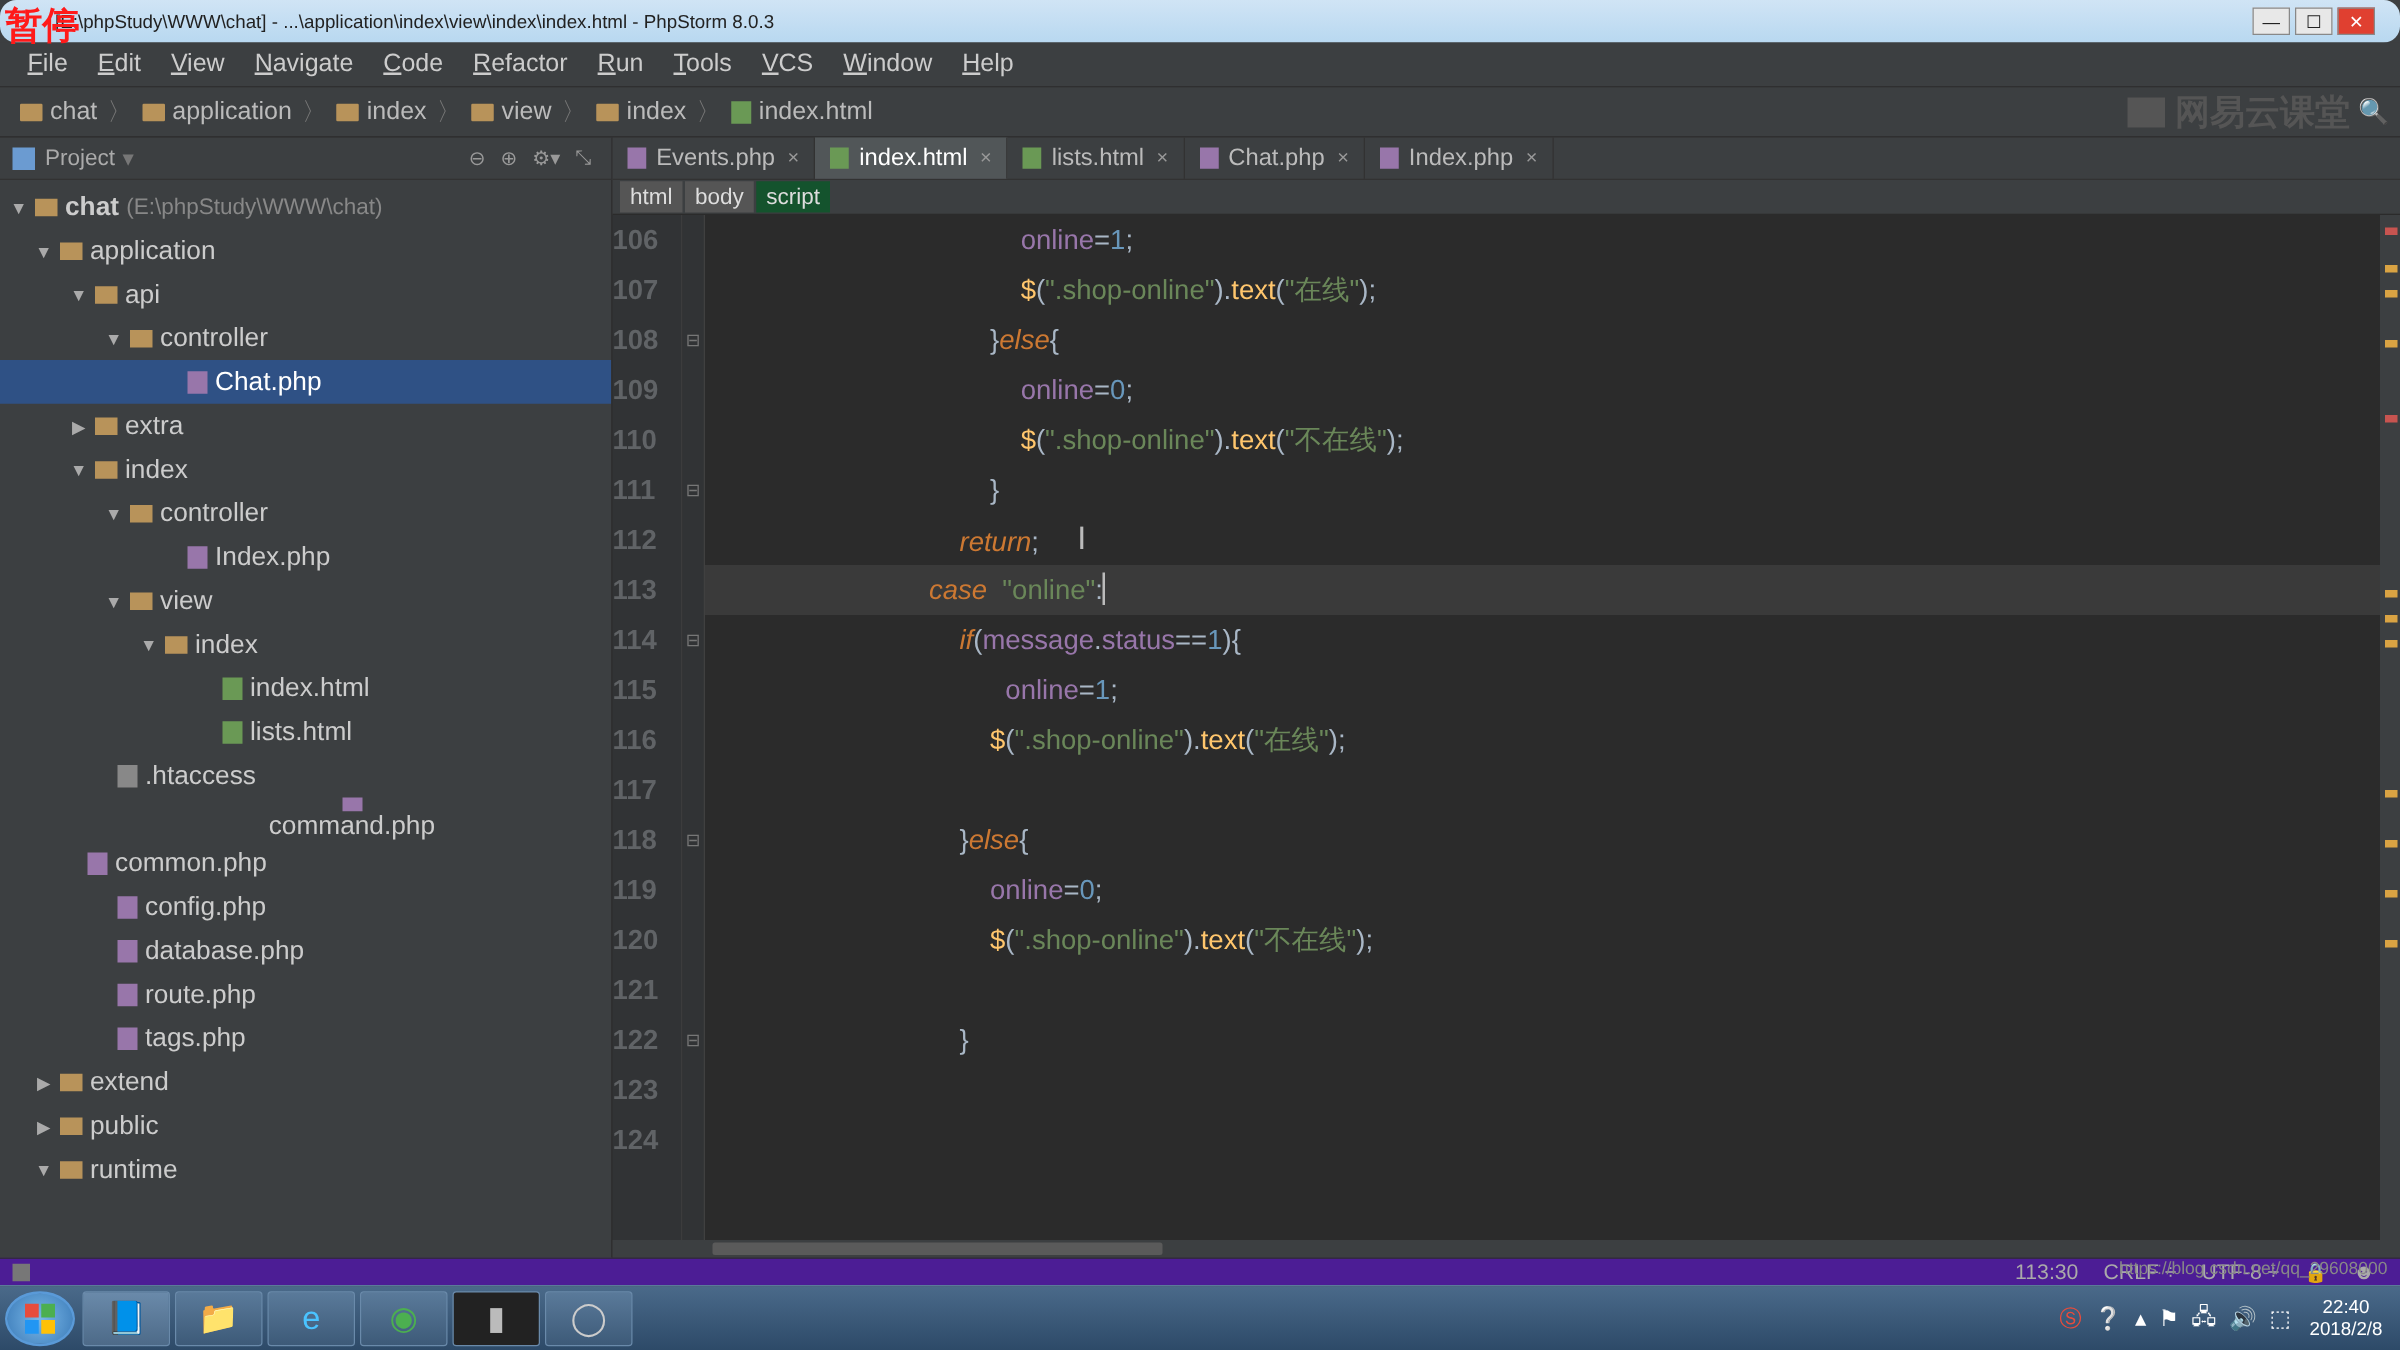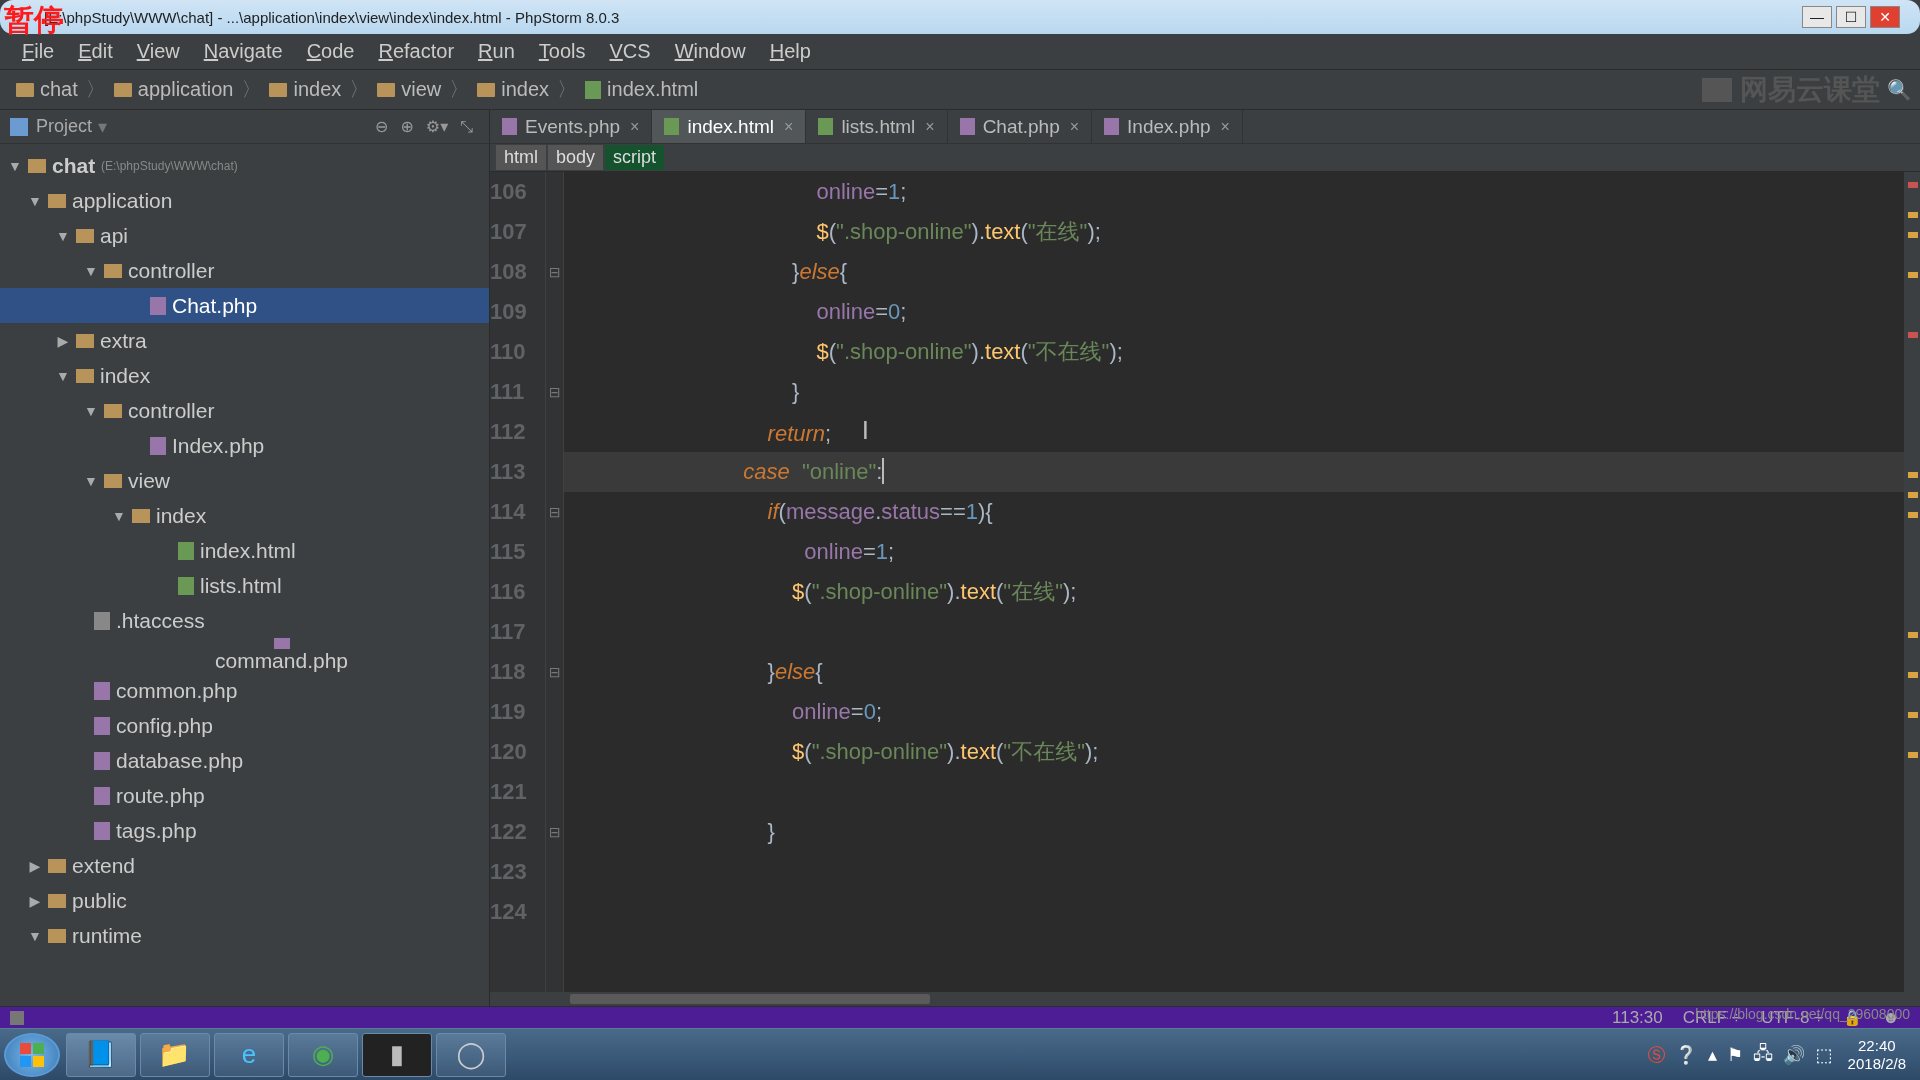--- a/index.html
+++ b/index.html
@@ -37,21 +37,21 @@
 
 .tree { flex:1; overflow:auto; padding:4px 0; }
 .node { display:flex; align-items:center; height:35px; cursor:pointer; font-size:21px; color:#ccc; white-space:nowrap; }
 .node.sel { background:#2f5185; color:#fff; }
 .node .ar { width:14px; display:inline-block; text-align:center; color:#aaa; font-size:14px; }
 .node .fic2 { width:18px; height:14px; background:#b8935a; margin:0 6px; }
 .node .phic { width:16px; height:18px; background:#9876aa; margin:0 6px; }
 .node .hic2 { width:16px; height:18px; background:#6a9955; margin:0 6px; }
 .node .gic { width:16px; height:18px; background:#888; margin:0 6px; }
 .node .bold { font-weight:bold; }
-.node .dim { color:#888; font-size:12px; }
+.node .dim { color:#888; font-size:18px; }
 
 .editor { flex:1; display:flex; flex-direction:column; background:#2b2b2b; position:relative; }
 .tabs { height:34px; display:flex; background:#3c3f41; border-bottom:1px solid #323232; }
 .tab { display:flex; align-items:center; padding:0 12px; border-right:1px solid #323232; color:#bbb; font-size:19px; cursor:pointer; position:relative; }
 .tab.active { background:#515658; color:#fff; }
 .tab .tic { width:15px; height:17px; margin-right:8px; }
 .tab .tic.php { background:#9876aa; }
 .tab .tic.html { background:#6a9955; }
 .tab .x { margin-left:10px; color:#999; font-size:16px; }
 
@@ -231,21 +231,21 @@
         <div class="node" style="padding-left: 74px;">
           <span class="ar"></span>
           <span class="gic"></span>
           <span>.htaccess</span>
         </div>
         <div class="node" style="padding-left: 74px; flex-direction: column;">
           <span class="ar"></span>
           <span class="phic"></span>
           <span>command.php</span>
         </div>
-        <div class="node" style="padding-left: 74px;">
+        <div class="node" style="padding-left: 50px;">
           <span class="ar"></span>
           <span class="phic"></span>
           <span>common.php</span>
         </div>
         <div class="node" style="padding-left: 74px;">
           <span class="ar"></span>
           <span class="phic"></span>
           <span>config.php</span>
         </div>
         <div class="node" style="padding-left: 74px;">

